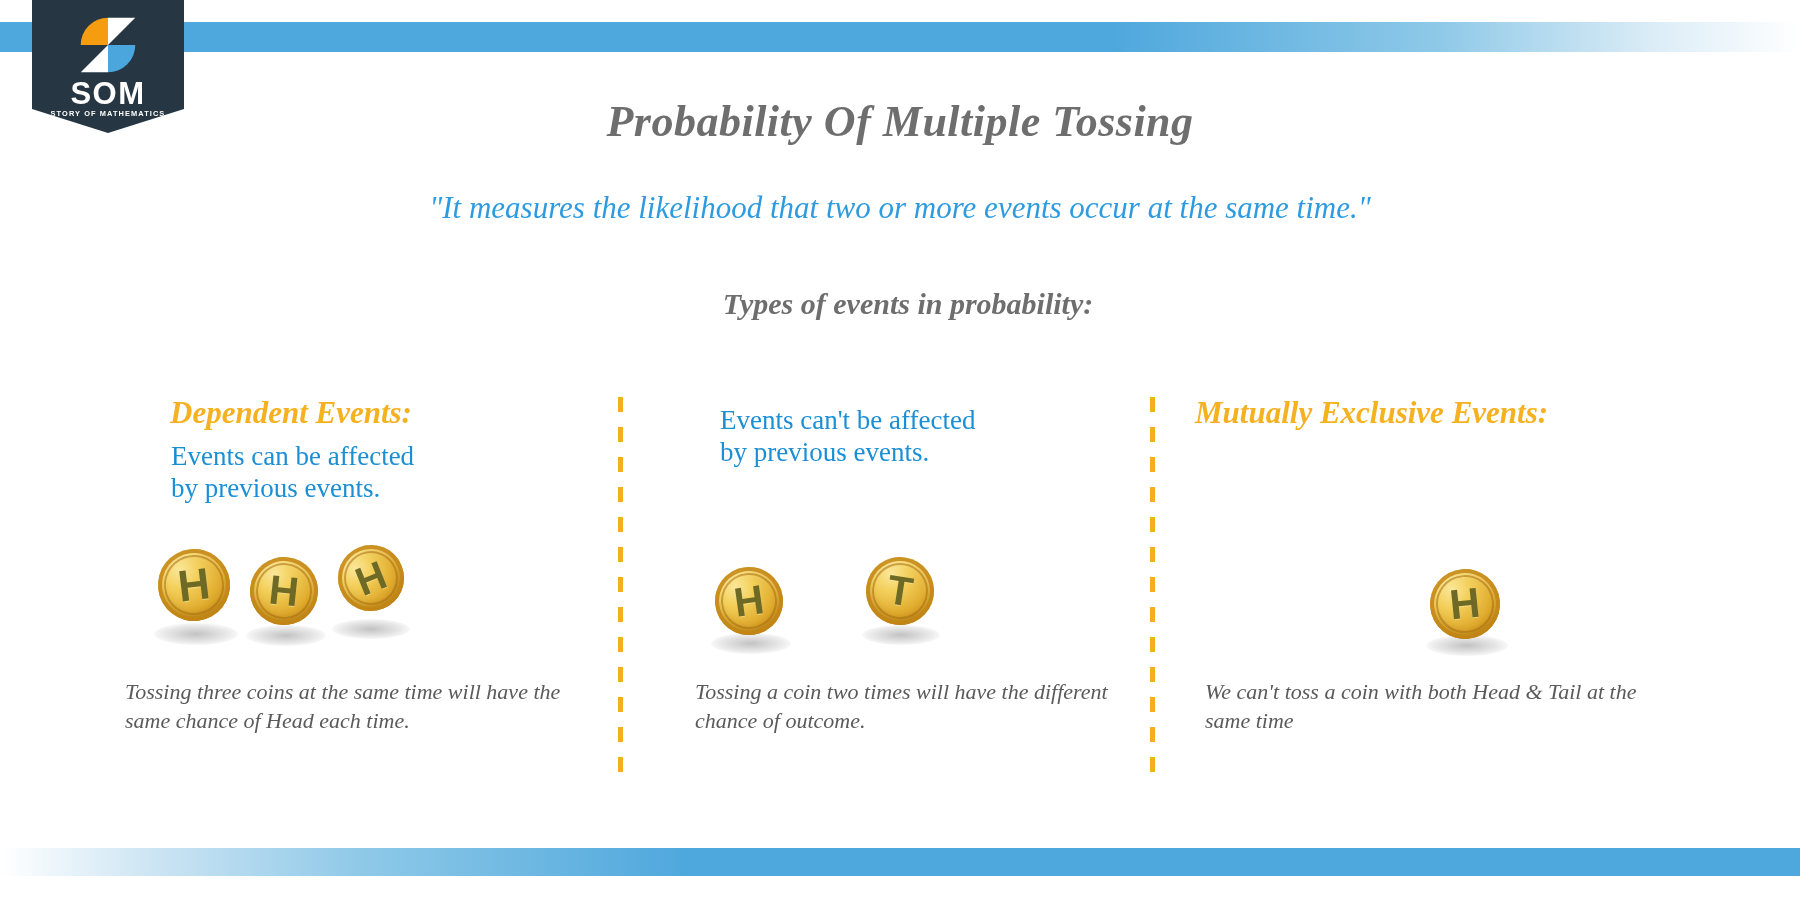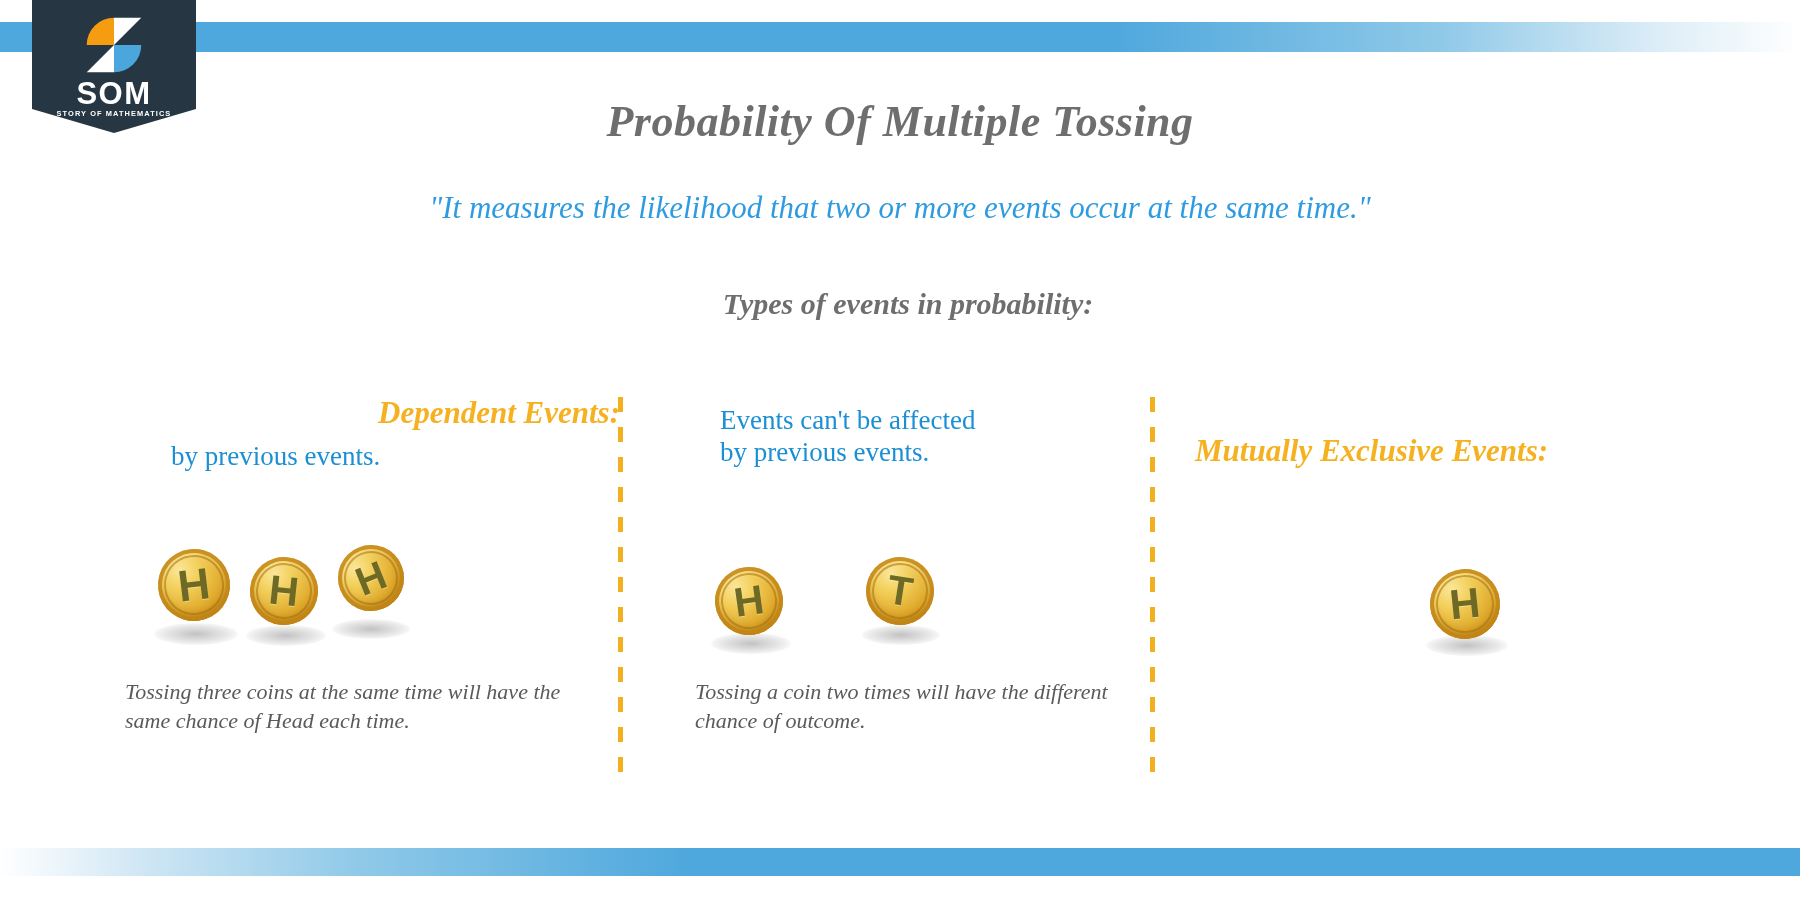--- a/index.html
+++ b/index.html
@@ -15,21 +15,21 @@
     top:22px;width:1800px;
     background:linear-gradient(to right,#4FA8DD 0%,#4FA8DD 62%,#8FC9E8 80%,#DCEDF7 92%,#ffffff 100%);
   }
   .bar-bottom{
     top:848px;width:1800px;height:28px;
     background:linear-gradient(to right,#ffffff 0%,#CFE6F4 8%,#8FC9E8 20%,#4FA8DD 38%,#4FA8DD 100%);
   }
 
   
   .logo-banner{
-    position:absolute;left:32px;top:0;width:164px;height:133px;
+    position:absolute;left:32px;top:0;width:152px;height:133px;
     background:#263743;
     clip-path:polygon(0 0,100% 0,100% 82%,50% 100%,0 82%);
     z-index:5;
   }
   .logo-mark{
     position:absolute;left:50%;top:14px;transform:translateX(-50%);
     width:62px;height:62px;
   }
   .logo-word{
     position:absolute;left:0;right:0;top:78px;text-align:center;
@@ -70,23 +70,23 @@
   
   .col{position:absolute;top:395px;}
   .col1{left:120px;width:500px;}
   .col2{left:650px;width:500px;}
   .col3{left:1180px;width:540px;}
 
   .col-head{
     font-style:italic;font-weight:bold;font-size:31px;color:#F5B120;
     line-height:1.15;white-space:nowrap;
   }
-  .col1 .col-head{padding-left:50px;text-align:right;}
+  .col1 .col-head{padding-left:50px;}
   .col2 .col-head{padding-left:67px;}
-  .col3 .col-head{padding-left:15px;margin-top:38px;}
+  .col3 .col-head{padding-left:15px;}
 
   .col-body{
     color:#1B8FD4;font-size:27px;line-height:1.18;margin-top:10px;
   }
   .col1 .col-body{padding-left:51px;}
   .col2 .col-body{padding-left:70px;}
   .col3 .col-body{padding-left:65px;}
 
   
   .coins{position:absolute;top:150px;left:0;width:100%;height:110px;}
@@ -146,20 +146,21 @@
 <div class="title">Probability Of Multiple Tossing</div>
 <div class="quote">"It measures the likelihood that two or more events occur at the same time."</div>
 <div class="types">Types of events in probability:</div>
 
 <div class="divider d1"></div>
 <div class="divider d2"></div>
 
 <div class="col col1">
   <div class="col-head">Dependent Events:</div>
   <div class="col-body">
+    <div>Events can be affected</div>
     <div>by previous events.</div>
   </div>
 
   <div class="coins">
     <div class="coin-shadow" style="left:34px;top:78px;width:84px;height:22px;"></div>
     <div class="coin-wrap" style="left:38px;top:4px;width:72px;height:72px;transform:rotate(-7deg);">
       <div class="coin">
         <span class="coin-letter" style="font-size:44px;">H</span>
       </div>
     </div>
@@ -212,13 +213,14 @@
 
   <div class="coins">
     <div class="coin-shadow" style="left:246px;top:90px;width:82px;height:21px;"></div>
     <div class="coin-wrap" style="left:250px;top:24px;width:70px;height:70px;transform:rotate(-6deg);">
       <div class="coin">
         <span class="coin-letter" style="font-size:42px;">H</span>
       </div>
     </div>
   </div>
 
+  <div class="caption">We can't toss a coin with both Head &amp; Tail at the same time</div>
 </div>
 
 </body></html>

